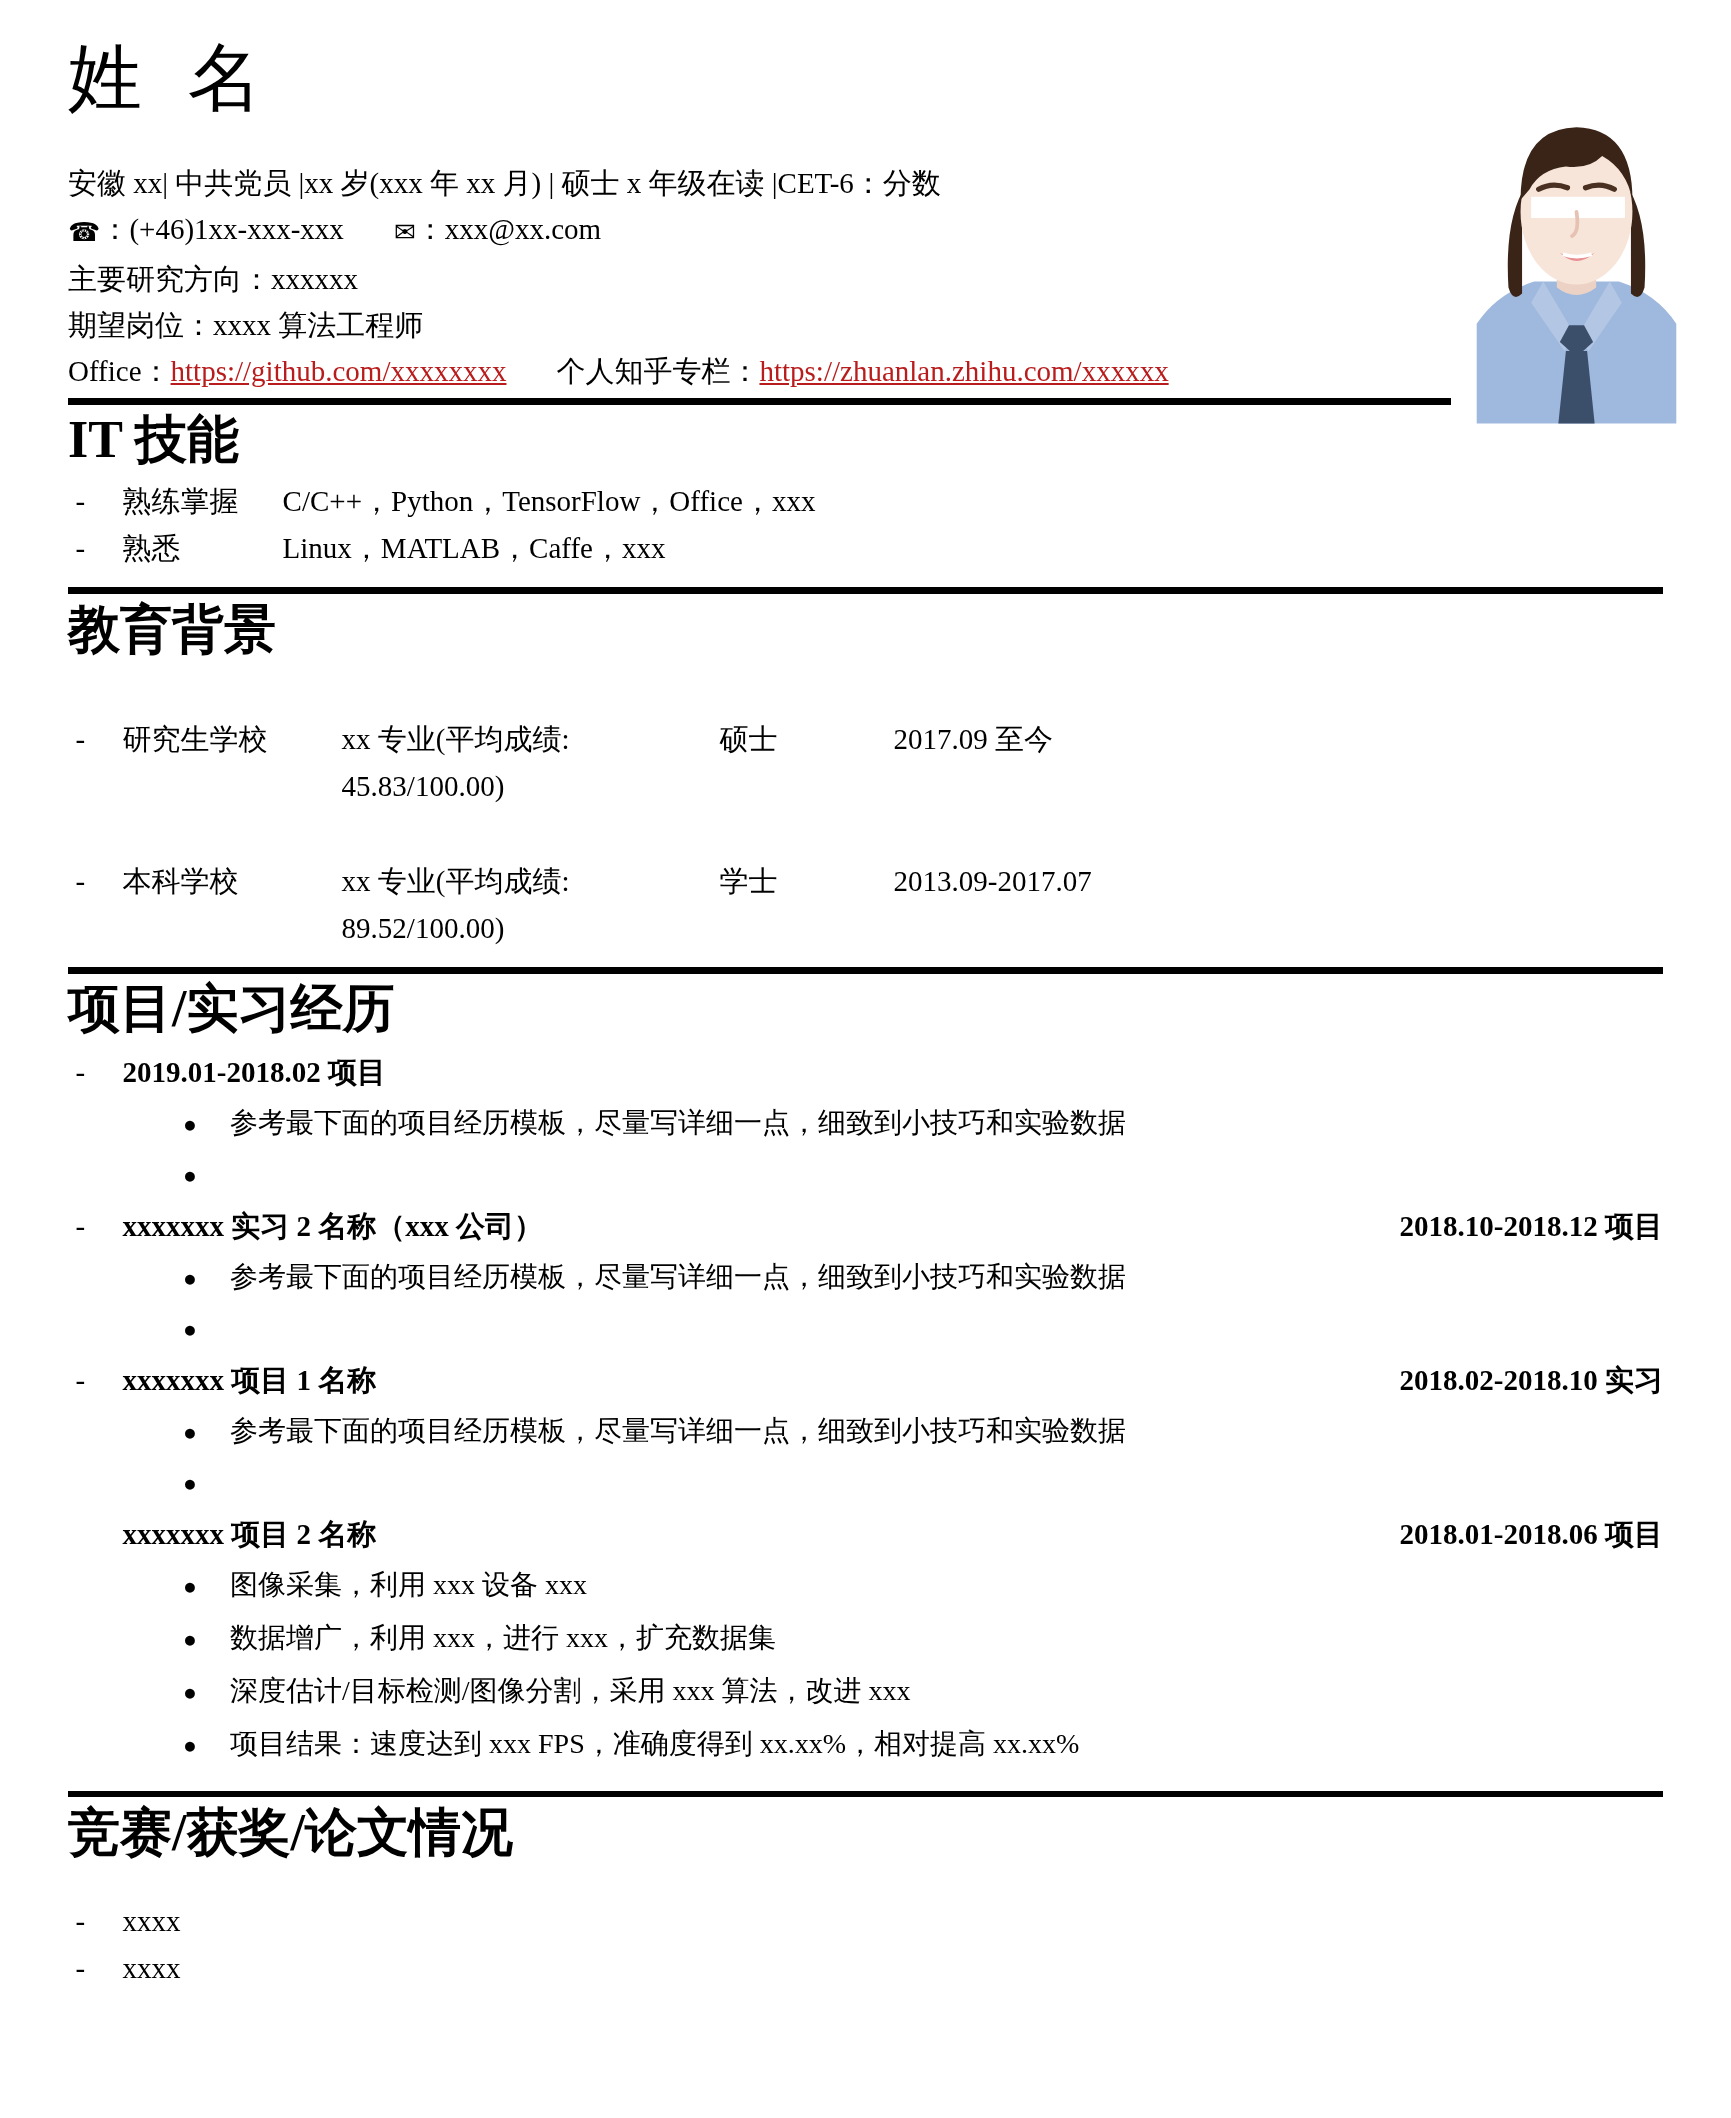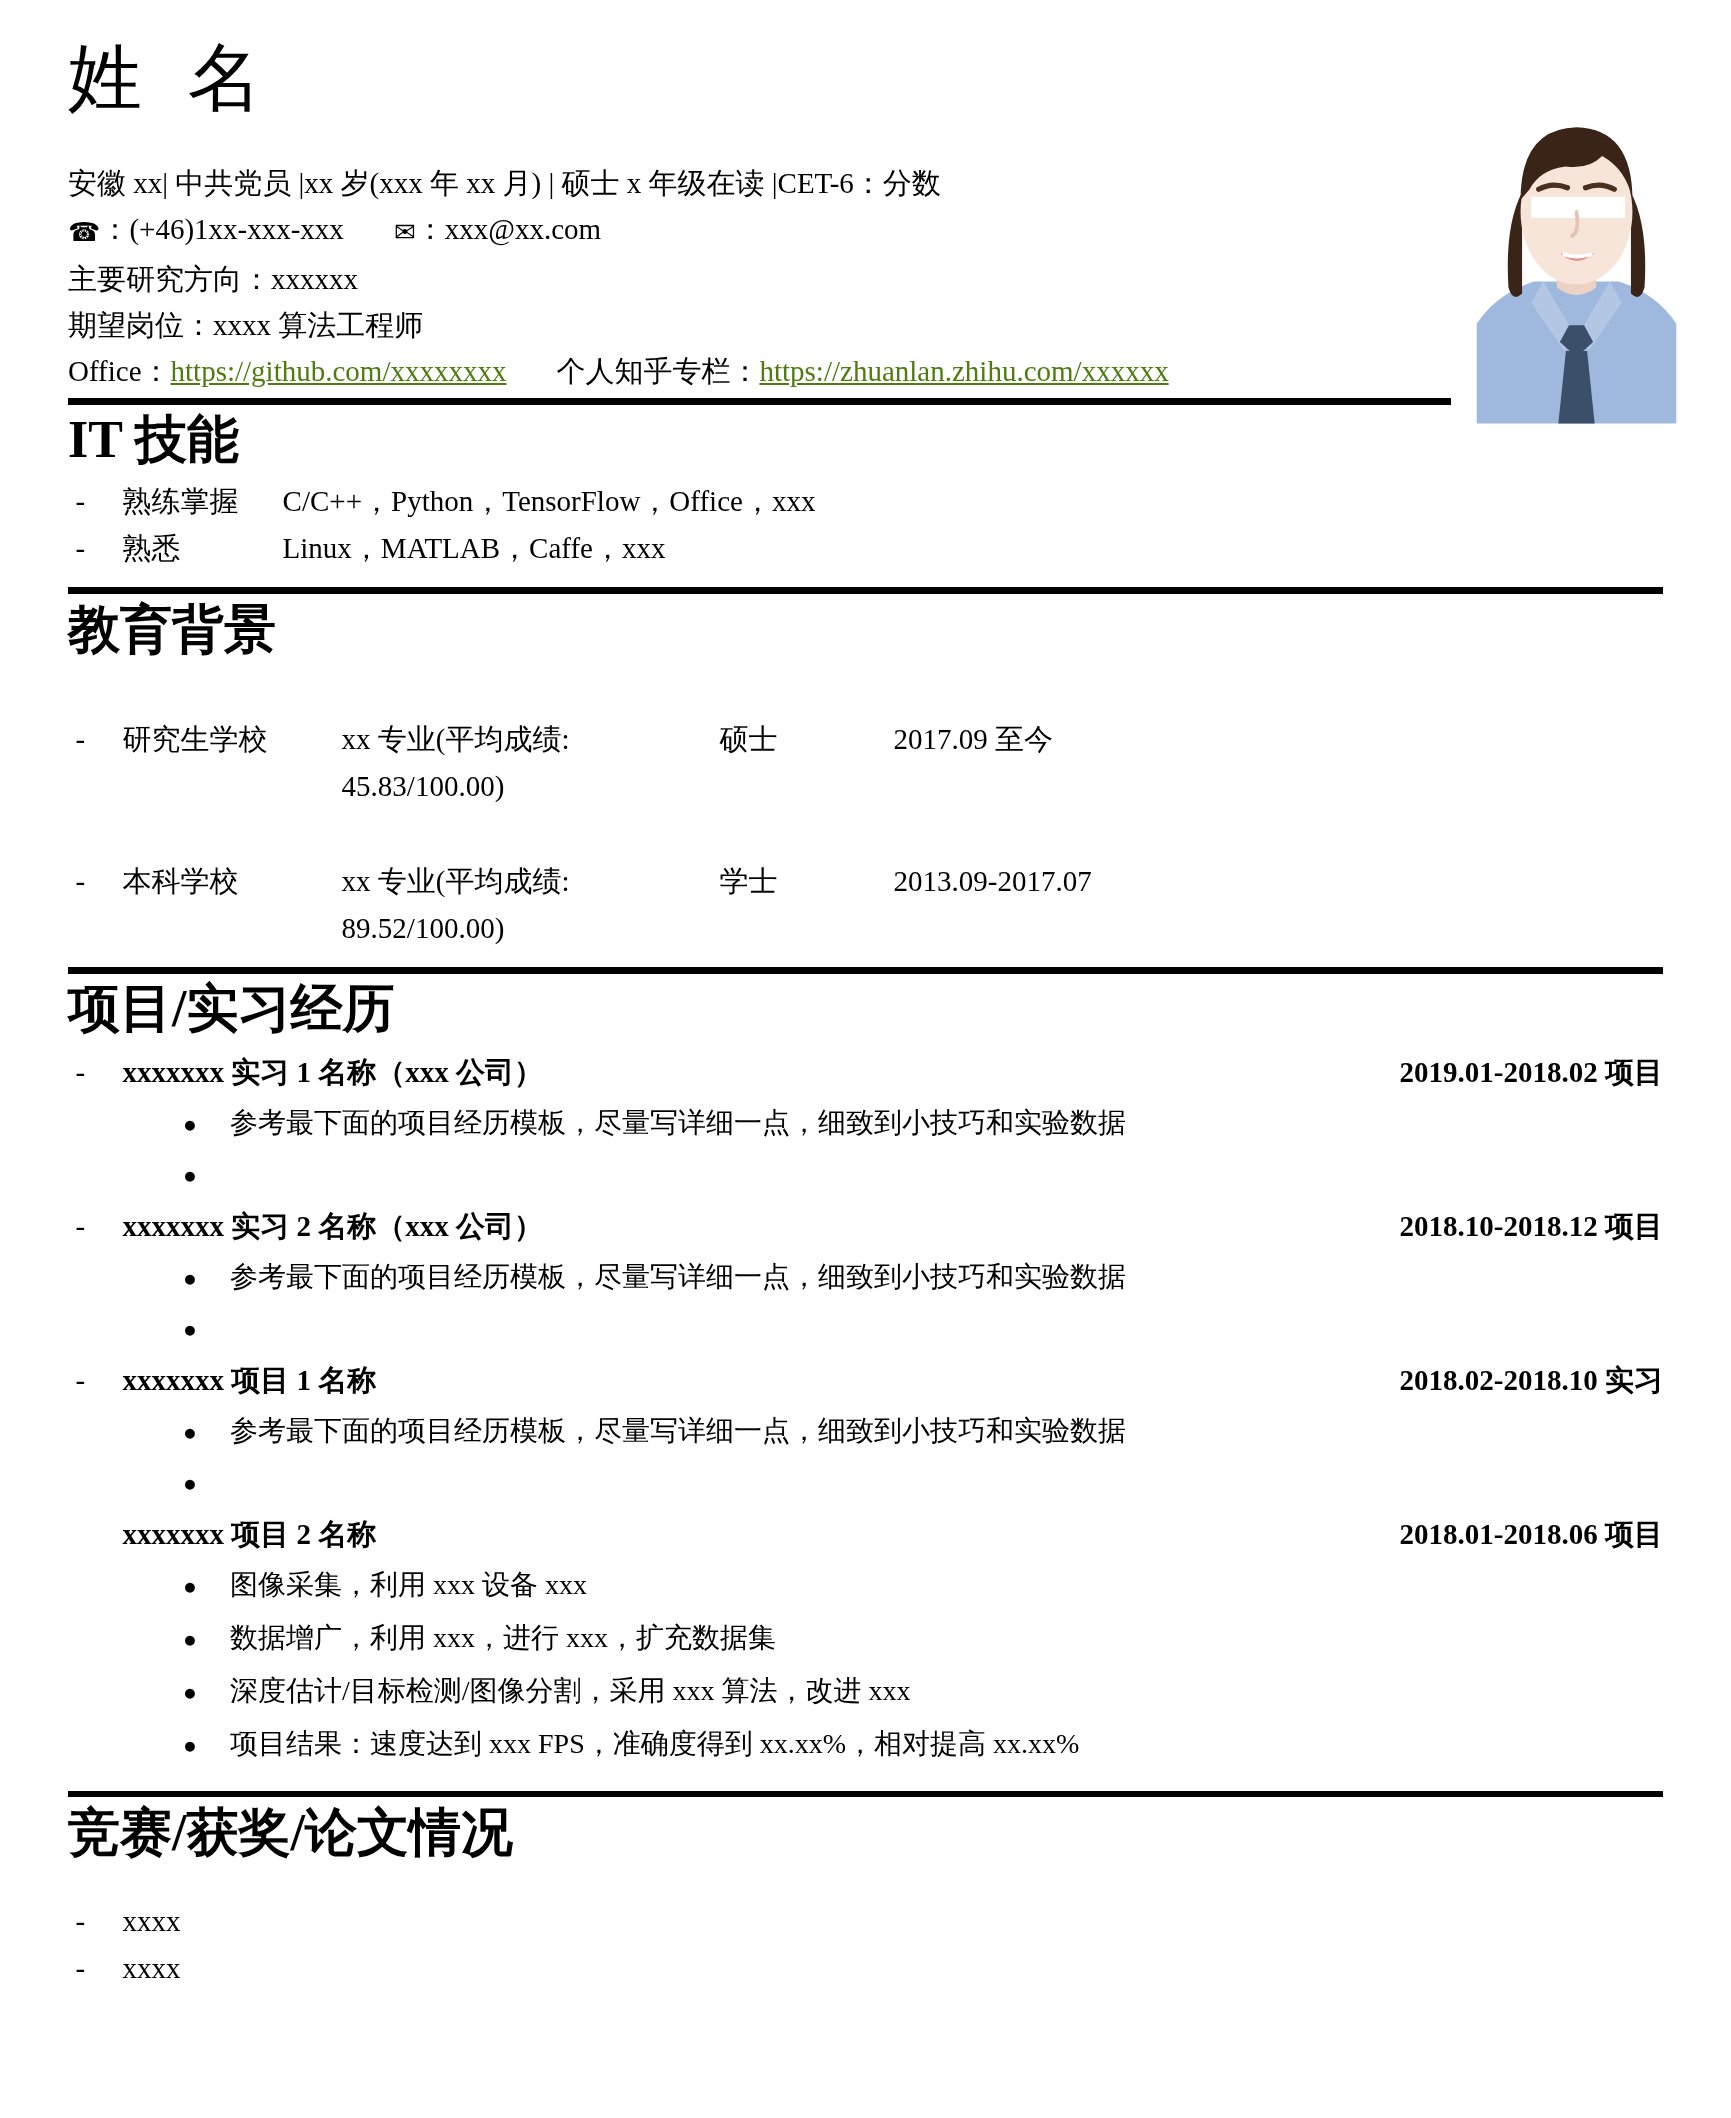--- a/index.html
+++ b/index.html
@@ -42,21 +42,21 @@
   .contact-line .gap {
     display: inline-block;
     width: 50px;
   }
   .icon-glyph {
     font-size: 26px;
     display: inline-block;
     vertical-align: -1.5px;
   }
   a.link {
-    color: #4d7c0f;
+    color: #b91c1c;
     text-decoration: underline;
   }
 
   .photo {
     position: absolute;
     right: -39px;
     top: 21px;
     width: 251px;
     height: 403px;
     background: #ffffff;
@@ -224,21 +224,20 @@
     <span class="edu-degree">学士</span>
     <span class="edu-date">2013.09-2017.07</span>
   </div>
   <div class="spacer-14"></div>
 
   <div class="rule"></div>
   <div class="section-title">项目/实习经历</div>
 
   <div class="proj-head">
     <span class="dash">-</span>
-    <span class="title">xxxxxxx 实习 1 名称（xxx 公司）</span>
     <span class="date">2019.01-2018.02 项目</span>
   </div>
   <div class="bullet-row">
     <span class="bullet-dot">●</span>
     <span class="body">参考最下面的项目经历模板，尽量写详细一点，细致到小技巧和实验数据</span>
   </div>
   <div class="bullet-row">
     <span class="bullet-dot">●</span>
     <span class="body"></span>
   </div>

